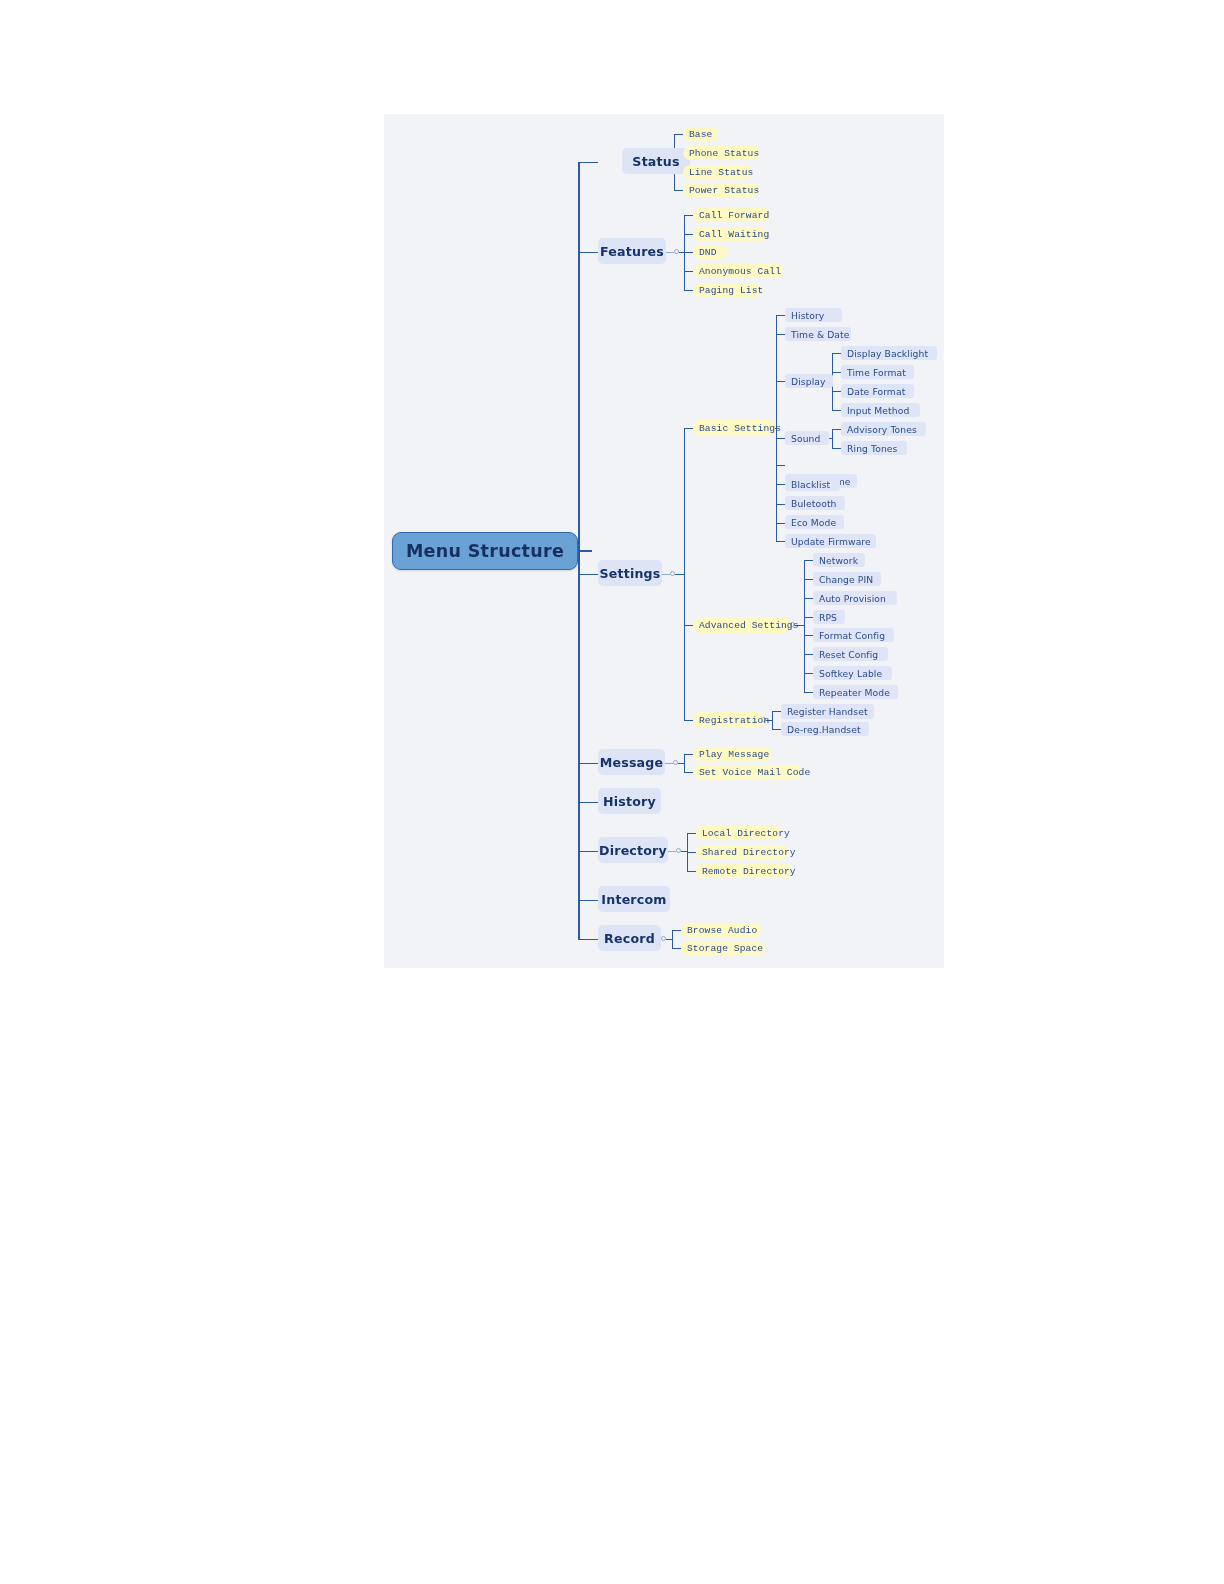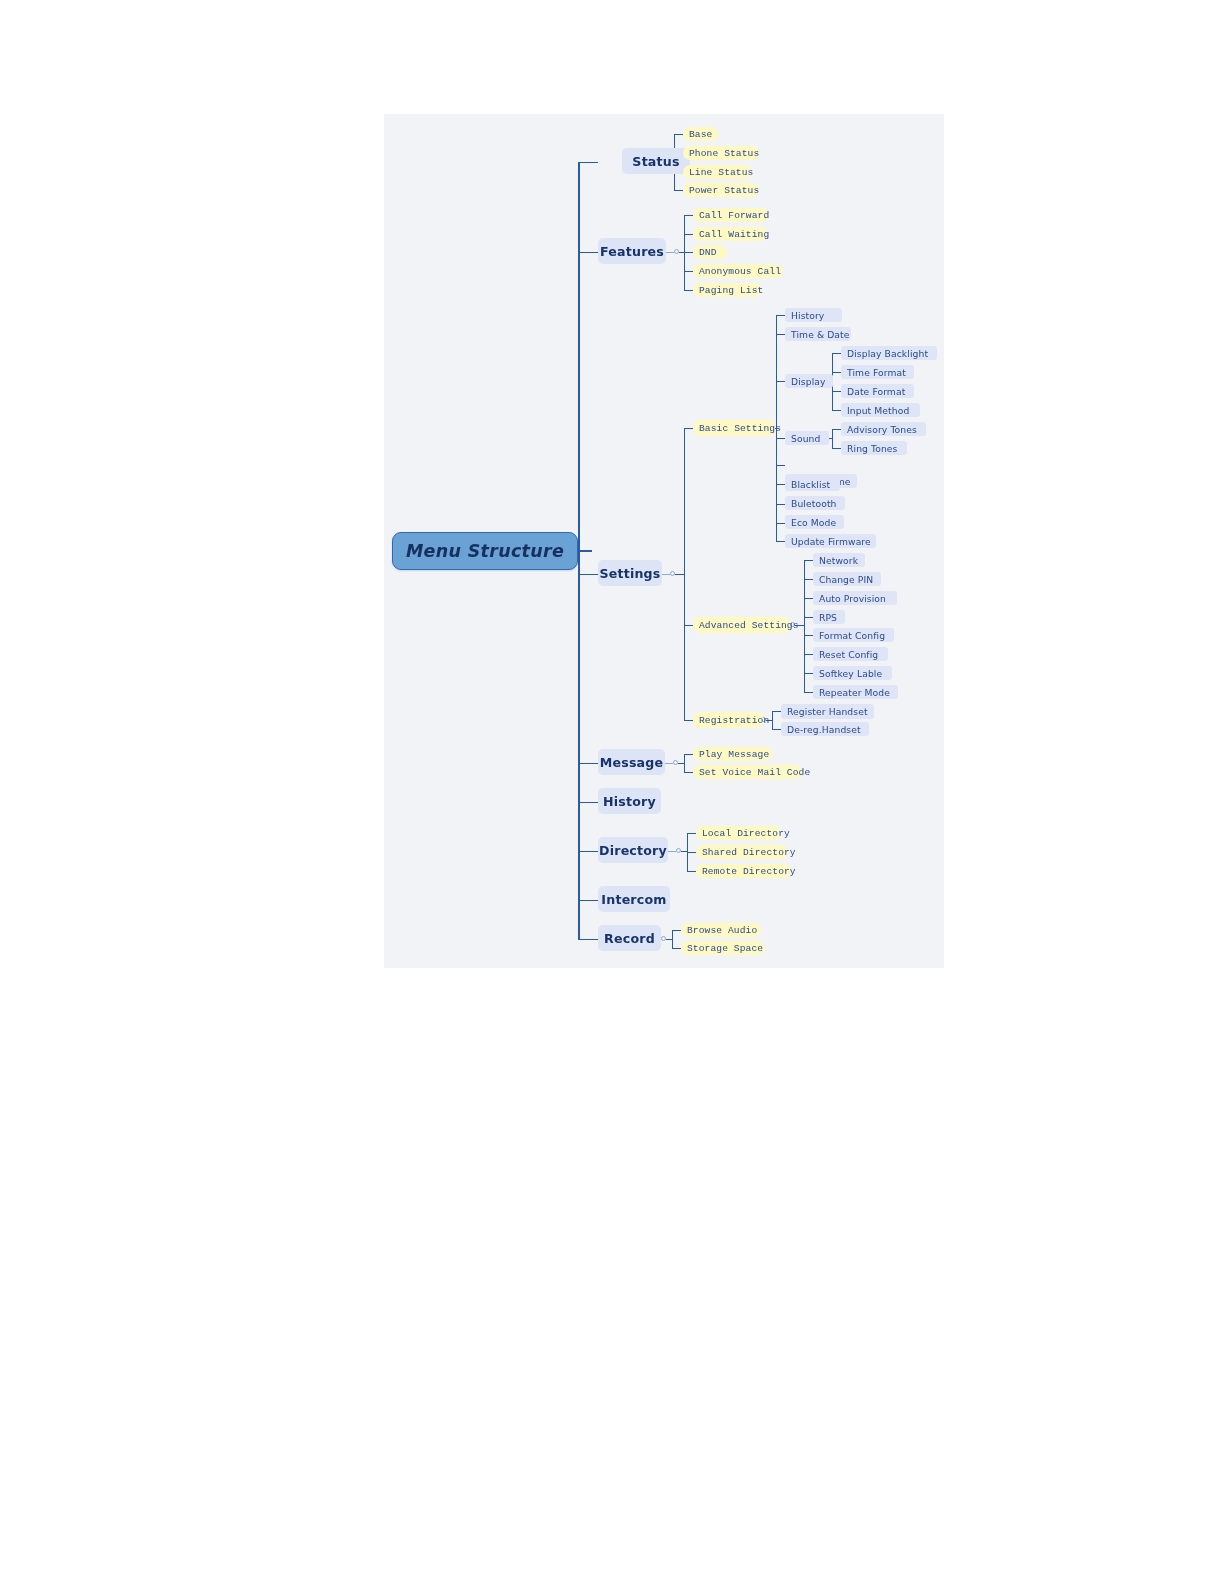--- a/index.html
+++ b/index.html
@@ -212,21 +212,21 @@
   <div class="dot" style="left:292px; top:734px;"></div>
   <div class="ln h" style="left:297px; top:737px; width:6px;"></div>
 
   <div class="ln v" style="left:288px; top:816px; height:18px;"></div>
   <div class="ln h" style="left:288px; top:816px; width:9px;"></div>
   <div class="ln h" style="left:288px; top:834px; width:9px;"></div>
   <div class="dash" style="left:270px; top:825px; width:7px;"></div>
   <div class="dot" style="left:277px; top:822px;"></div>
   <div class="ln h" style="left:282px; top:825px; width:6px;"></div>
 
-  <div class="node root" style="left:8px; top:418px; width:186px; height:38px;font-style:italic;">Menu Structure</div>
+  <div class="node root" style="left:8px; top:418px; width:186px; height:38px;">Menu Structure</div>
 
   <div class="node lvl2" style="left:214px; top:34px; width:68px; height:26px;margin-left:24px;">Status</div>
   <div class="node lvl2" style="left:214px; top:124px; width:68px; height:26px;">Features</div>
   <div class="node lvl2" style="left:214px; top:446px; width:64px; height:26px;">Settings</div>
   <div class="node lvl2" style="left:214px; top:635px; width:67px; height:26px;">Message</div>
   <div class="node lvl2" style="left:214px; top:674px; width:63px; height:26px;">History</div>
   <div class="node lvl2" style="left:214px; top:723px; width:70px; height:26px;">Directory</div>
   <div class="node lvl2" style="left:214px; top:772px; width:72px; height:26px;">Intercom</div>
   <div class="node lvl2" style="left:214px; top:811px; width:63px; height:26px;">Record</div>
 

